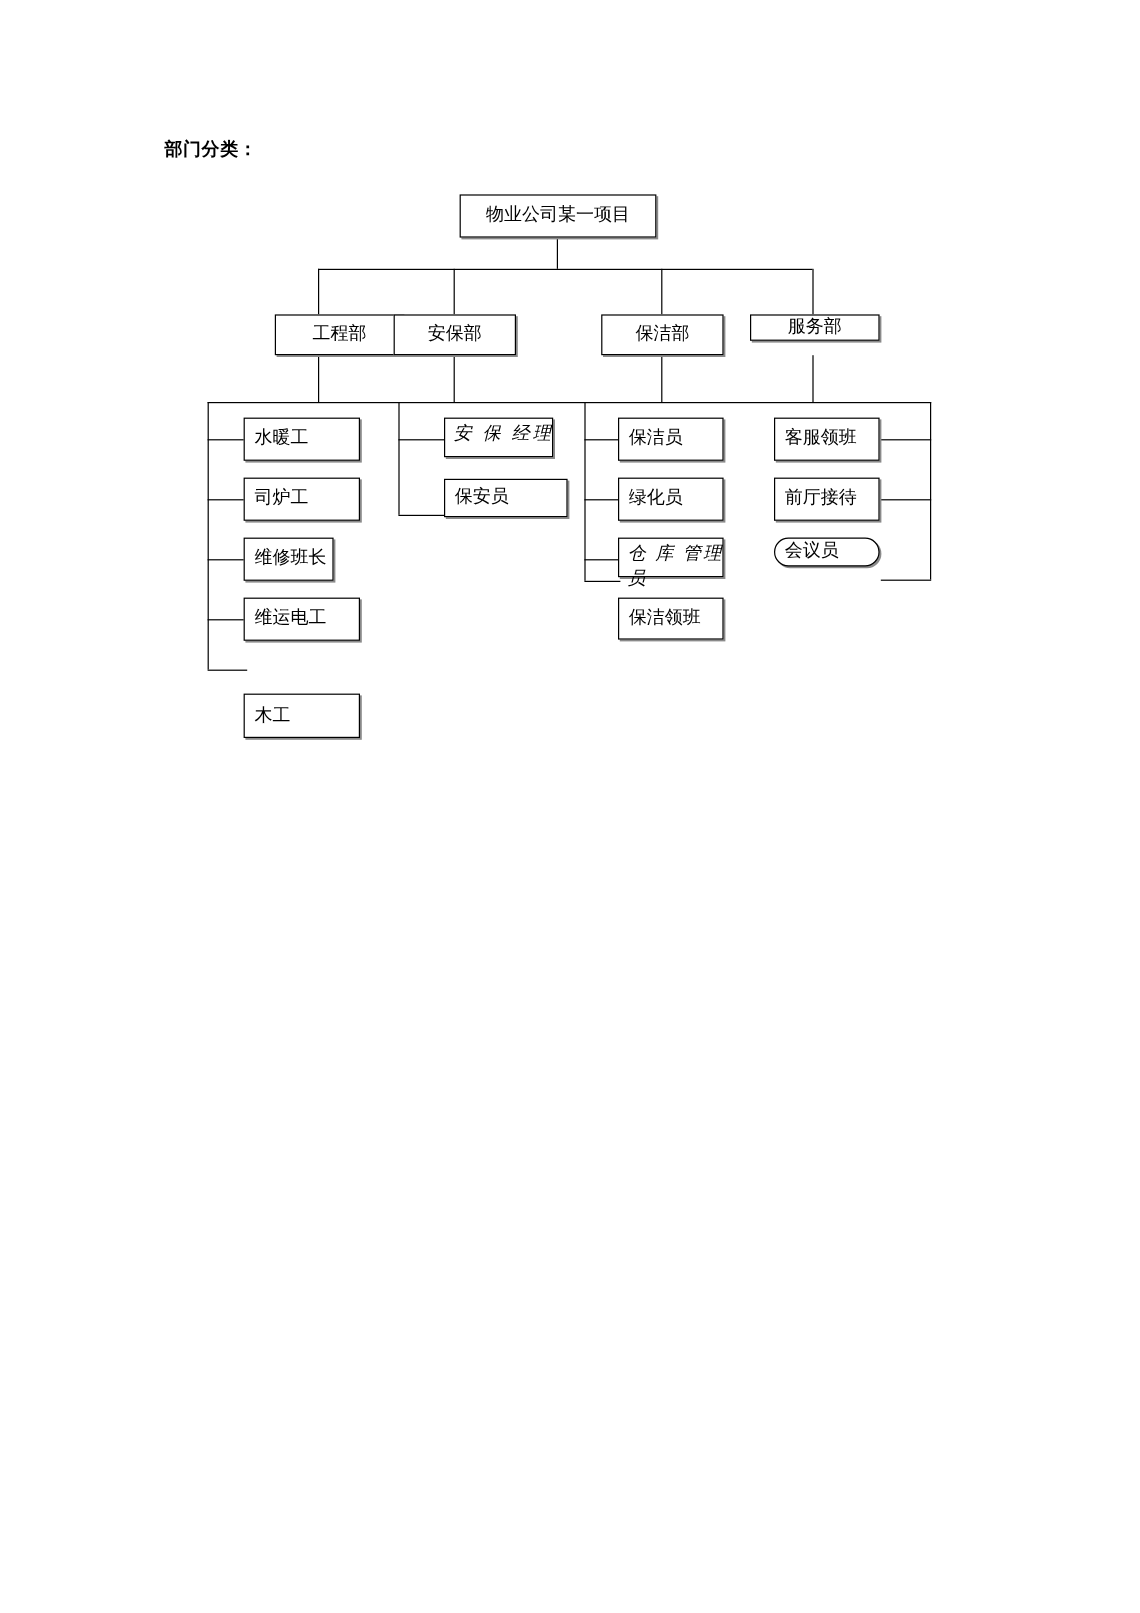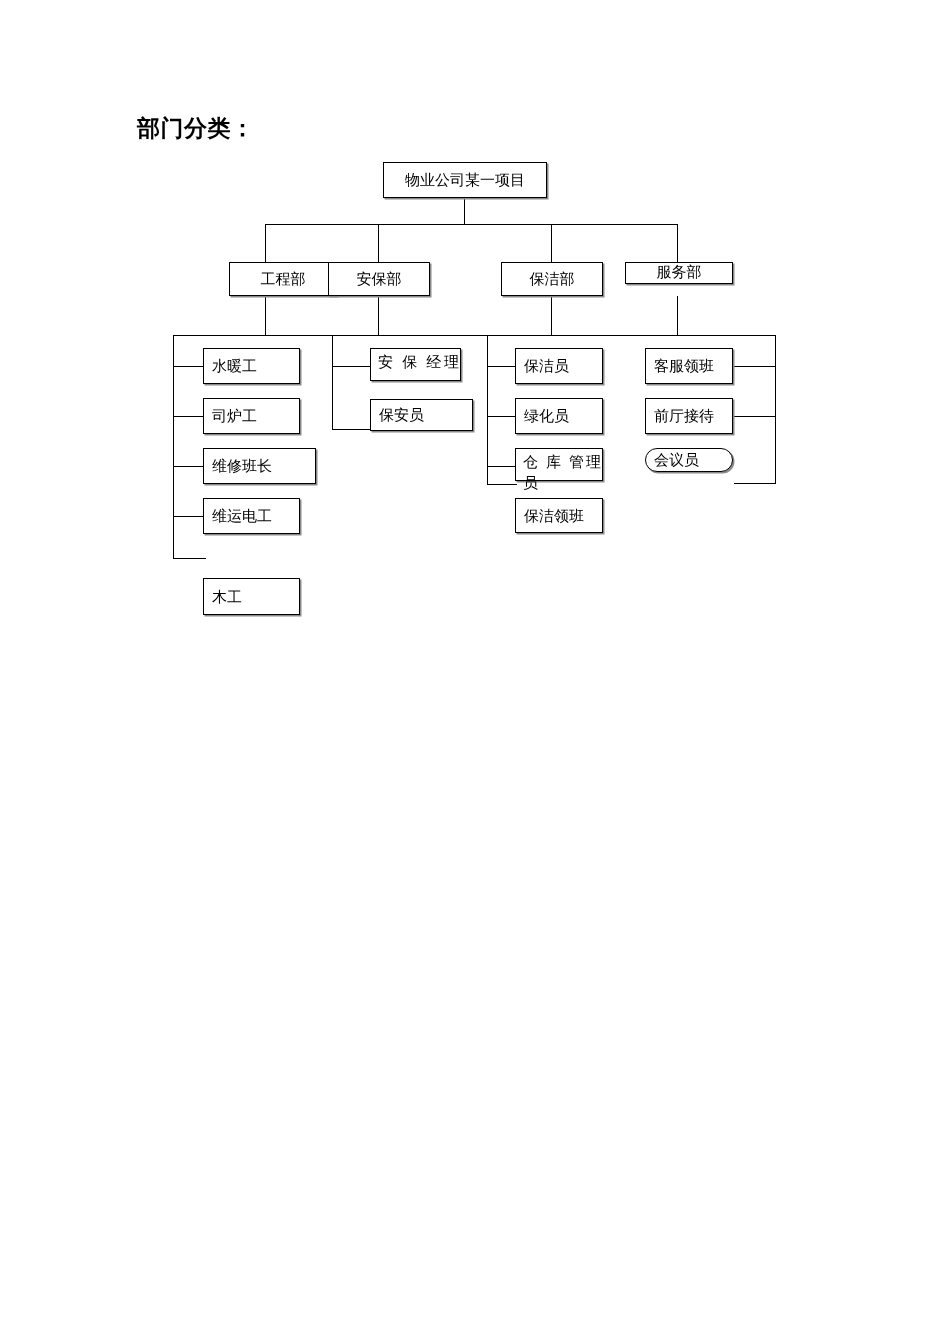--- a/index.html
+++ b/index.html
@@ -23,21 +23,21 @@
     width: 950px;
     height: 1344px;
   }
 
   
   .page-title {
     position: absolute;
     left: 137px;
     top: 117px;
     font-family: "DejaVu Sans", "Liberation Sans", sans-serif;
-    font-size: 23px;
+    font-size: 15px;
     font-weight: bold;
     letter-spacing: 0.5px;
     white-space: nowrap;
     line-height: 1;
   }
 
   
   .node {
     position: absolute;
     box-sizing: border-box;
@@ -67,20 +67,21 @@
     position: absolute;
     left: 7px;
     right: 1px;
     top: 3px;
     transform: none;
     white-space: normal;
     text-align: justify;
     text-align-last: justify;
     line-height: 21px;
     word-break: break-all;
+    font-style: italic;
   }
 
   
   .ln {
     position: absolute;
     background: #000000;
     z-index: 1;
   }
   .ln.h { height: 1px; }
   .ln.v { width: 1px; }
@@ -131,21 +132,21 @@
   <div class="ln h" style="left:173px; top:466px; width:33px; height:1px;"></div>
   <div class="ln h" style="left:173px; top:516px; width:33px; height:1px;"></div>
   <div class="ln h" style="left:173px; top:558px; width:33px; height:1px;"></div>
 
   <div class="node" style="left:203px; top:348px; width:97px; height:36px;">
     <span class="txt">水暖工</span>
   </div>
   <div class="node" style="left:203px; top:398px; width:97px; height:36px;">
     <span class="txt">司炉工</span>
   </div>
-  <div class="node" style="left:203px; top:448px; width:113px; height:36px;">
+  <div class="node" style="left:203px; top:448px; width:75px; height:36px;">
     <span class="txt">维修班长</span>
   </div>
   <div class="node" style="left:203px; top:498px; width:97px; height:36px;text-align:center;">
     <span class="txt">维运电工</span>
   </div>
   <div class="node" style="left:203px; top:578px; width:97px; height:37px;">
     <span class="txt">木工</span>
   </div>
 
   <div class="ln v" style="left:332px; top:335px; width:1px; height:94px;"></div>

